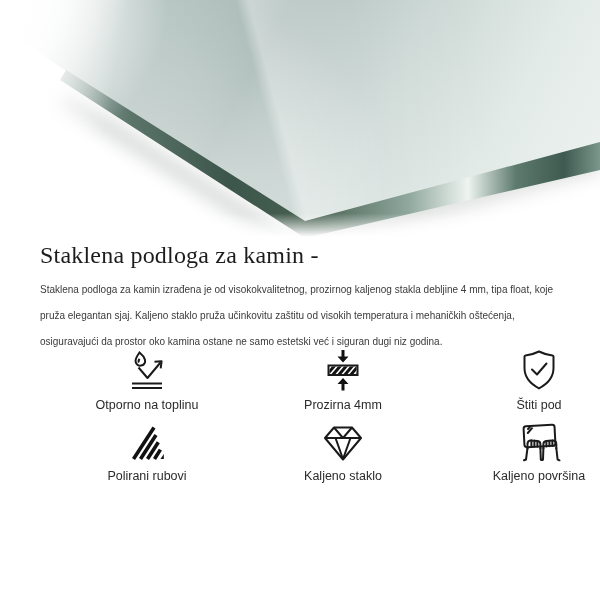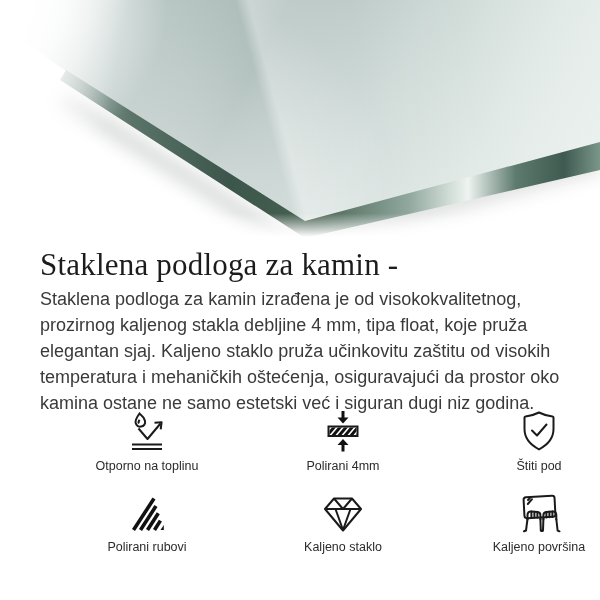--- a/index.html
+++ b/index.html
@@ -29,28 +29,28 @@
       background:linear-gradient(to right,#9db0a9 10%,#5a746a 22%,#3c564c 38%,#46604f 52%,
                                  #8fa79d 68%,#eef4f1 78%,#5d7a6e 86%,#3f5a50 94%,#7b968b 100%); }
   .hero-fade { position:absolute; inset:0; pointer-events:none;
       background:
         radial-gradient(circle at 0% 0%, #fff 0%, rgba(255,255,255,.85) 9%, rgba(255,255,255,0) 26%),
         linear-gradient(100deg, #fff 1%, rgba(255,255,255,.85) 5%, rgba(255,255,255,0) 20%),
         linear-gradient(to top, #fff 0%, rgba(255,255,255,0) 10%); }
 
   
   .content { padding:0 40px; }
-  h1 { margin-top:11px; font-family:"Liberation Serif", serif; font-weight:400;
-       font-size:31px; line-height:33px; color:#1c1c1c; letter-spacing:.2px; }
-  .desc { margin-top:5px; max-width:552px; font-size:18px; line-height:26px;
+  h1 { margin-top:2px; font-family:"Liberation Serif", serif; font-weight:400;
+       font-size:24px; line-height:33px; color:#1c1c1c; letter-spacing:.2px; }
+  .desc { margin-top:5px; max-width:552px; font-size:10px; line-height:26px;
           color:#3a3a3a; }
 
   
   .features { margin-top:-7px; display:grid; grid-template-columns:repeat(3,196px);
-              padding-left:9px; row-gap:16px; }
+              padding-left:9px; row-gap:6px; }
   .feature { display:flex; flex-direction:column; align-items:center; }
   .icon-box { height:44px; display:flex; align-items:flex-end; justify-content:center; }
   .icon-box svg { display:block; }
   .feature-label { margin-top:5px; font-size:12.5px; line-height:16px; color:#2b2b2b; }
 
   .ic { stroke:#1a1a1a; fill:none; stroke-width:2; }
 </style>
 </head>
 <body>
 
@@ -92,21 +92,21 @@
           <path fill="#111" d="M22.5 42.5 L25.5 42.5 L25.5 36 L29.5 36 L24 30 L18.5 36 L22.5 36 Z"></path>
           <rect class="ic" stroke-width="1.8" x="9.5" y="17.5" width="29" height="9.5"></rect>
           <clipPath id="barclip">
               <rect x="10.5" y="18.5" width="27" height="7.5"></rect>
             </clipPath>
           <g clip-path="url(#barclip)" stroke="#111" stroke-width="3">
             <path d="M6 29 L17 16 M12 29 L23 16 M18 29 L29 16 M24 29 L35 16 M30 29 L41 16 M36 29 L47 16"></path>
           </g>
         </svg>
       </div>
-      <div class="feature-label">Polirani 4mm</div>
+      <div class="feature-label">Prozirna 4mm</div>
     </div>
 
     <div class="feature">
       <div class="icon-box">
         <svg width="48" height="44" viewBox="0 0 48 44">
           <path class="ic" stroke-width="2" d="M24 3.5 C28.5 5.8 33 7 37.5 7.4 C38.2 7.5 38.5 7.9 38.5 8.6 V20 C38.5 29.5 32.7 35.8 24 40.3 C15.3 35.8 9.5 29.5 9.5 20 V8.6 C9.5 7.9 9.8 7.5 10.5 7.4 C15 7 19.5 5.8 24 3.5 Z"></path>
           <path class="ic" stroke-width="2.4" stroke-linecap="round" stroke-linejoin="round" d="M17 21.5 L22 26.5 L31.5 15.5"></path>
         </svg>
       </div>
       <div class="feature-label">Štiti pod</div>

